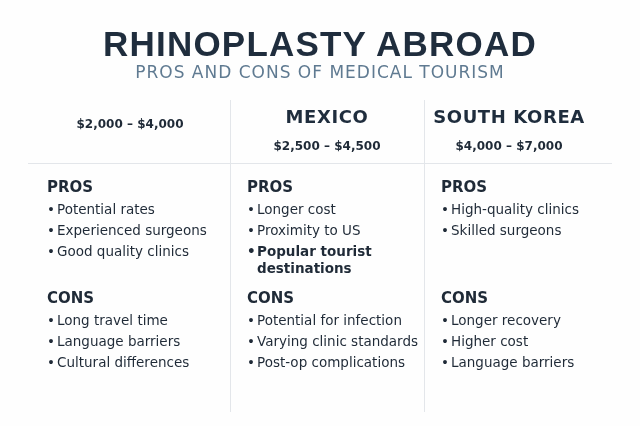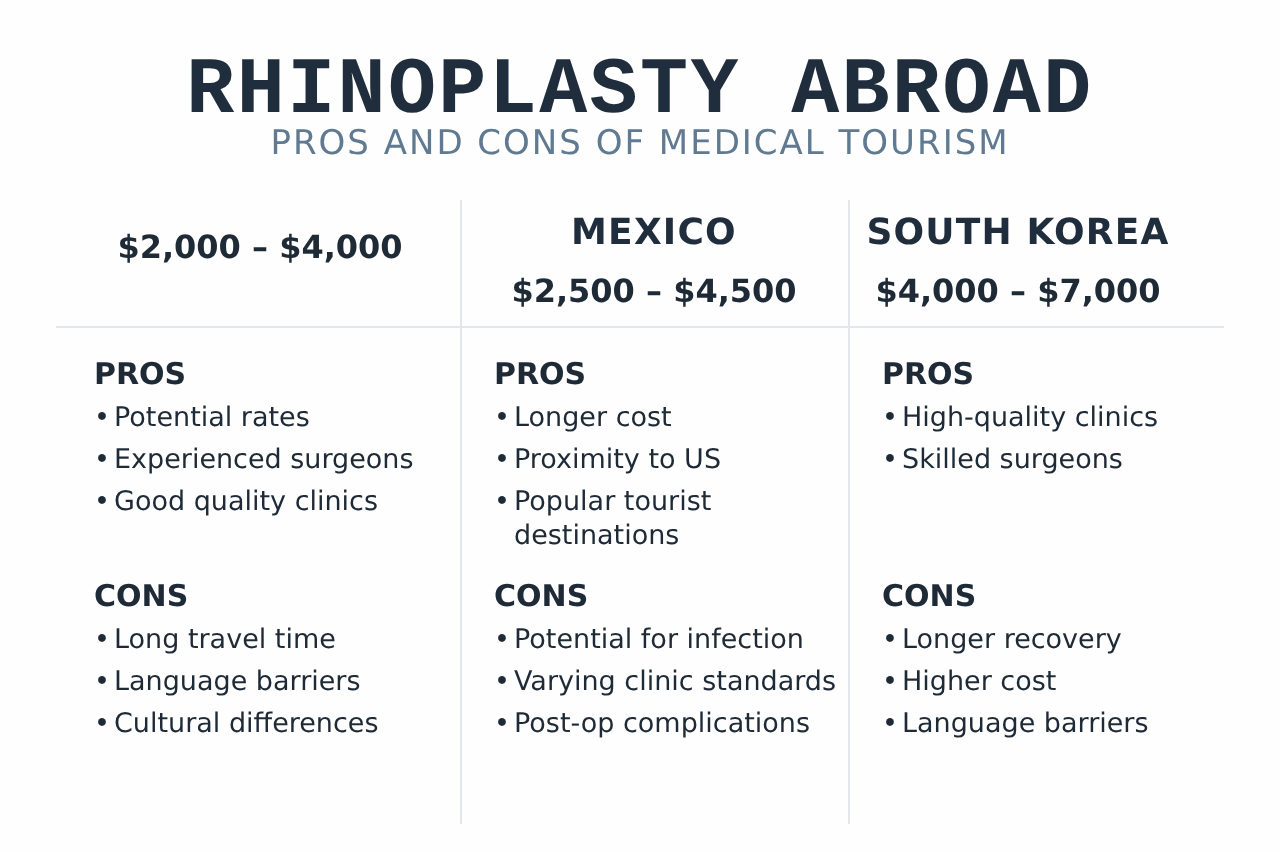--- a/index.html
+++ b/index.html
@@ -7,23 +7,23 @@
       width: 640px; height: 426px;
       background: #ffffff;
       font-family: "Liberation Sans", "DejaVu Sans", sans-serif;
       color: #1f2a37;
       overflow: hidden;
     }
     .page { position: relative; width: 640px; height: 426px; background: #fefefe; }
     .title {
       position: absolute; top: 24px; left: 0; width: 640px;
       text-align: center;
-      font-size: 40px; font-weight: 700; letter-spacing: 1.2px;
+      font-size: 35px; font-weight: 700; letter-spacing: 1.2px;
       color: #1f2d3d;
-      font-family: Liberation Mono, monospace;
+      font-family: Liberation Sans, sans-serif;
     }
     .subtitle {
       position: absolute; top: 62px; left: 0; width: 640px;
       text-align: center;
       font-size: 17px; font-weight: 400; letter-spacing: 1px;
       color: #5f7a91;
       font-family: "DejaVu Sans", sans-serif;
     }
     .vdivider {
       position: absolute; top: 100px; width: 1px; height: 312px;
@@ -37,21 +37,21 @@
       position: absolute; top: 106px; text-align: center;
     }
     .country {
       font-family: "DejaVu Sans", sans-serif;
       font-size: 18px; font-weight: 700; letter-spacing: 0.6px;
       color: #1f2d3d; line-height: 22px;
     }
     .price {
       font-family: "DejaVu Sans", sans-serif;
       margin-top: 8px;
-      font-size: 16px; font-weight: 700;
+      font-size: 12px; font-weight: 700;
       color: #1f2a37; line-height: 20px;
     }
     .col-body { position: absolute; top: 178px; }
     .section-title {
       font-family: "DejaVu Sans", sans-serif;
       font-size: 15px; font-weight: 700; color: #1f2a37;
       line-height: 18px; margin-bottom: 5px;
     }
     ul { list-style: none; }
     li {
@@ -100,21 +100,21 @@
 
   <div class="col-head" style="left:230px; width:194px;">
     <div class="country">MEXICO</div>
     <div class="price">$2,500 – $4,500</div>
   </div>
   <div class="col-body" style="left:247px; width:172px;">
     <div class="section-title">PROS</div>
     <ul>
       <li>Longer cost</li>
       <li>Proximity to US</li>
-      <li style="width:130px;">Popular tourist destinations</li>
+      <li style="width:130px;font-weight:bold;">Popular tourist destinations</li>
     </ul>
   </div>
   <div class="cons-block" style="left:247px; width:175px;">
     <div class="section-title">CONS</div>
     <ul>
       <li>Potential for infection</li>
       <li style="white-space:nowrap;">Varying clinic standards</li>
       <li>Post-op complications</li>
     </ul>
   </div>

